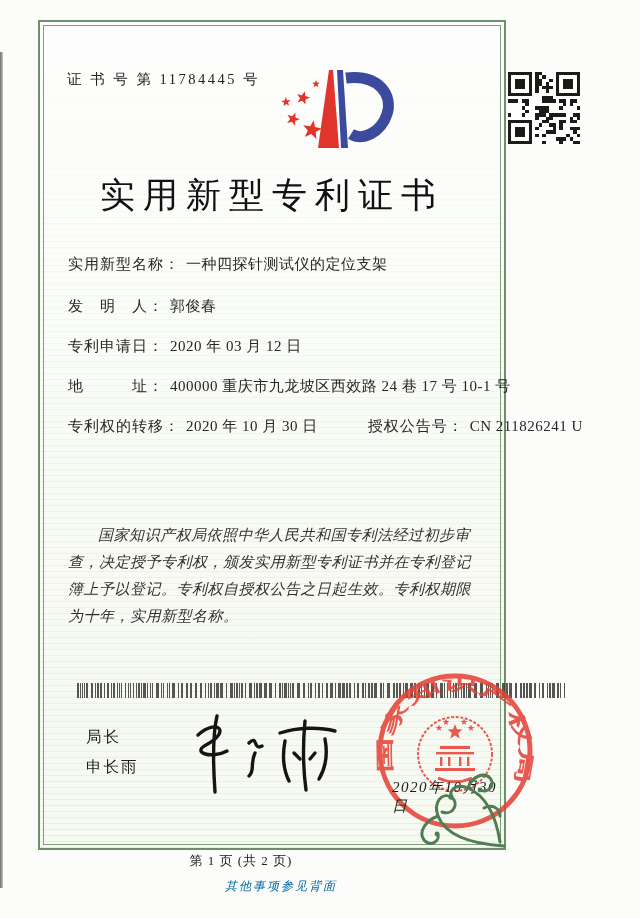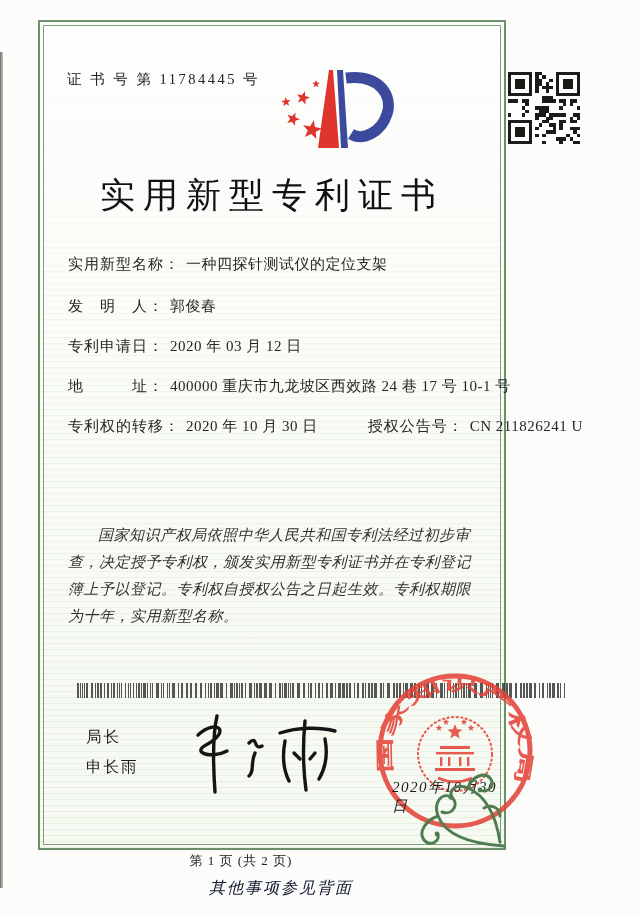--- a/index.html
+++ b/index.html
@@ -39,21 +39,21 @@
   .paras{position:absolute;left:28px;right:26px;top:500px;
     font-size:15px;line-height:27px;color:#303030;font-style:italic;}
   .paras p{margin:0 0 3px 0;text-indent:2em;letter-spacing:.5px;}
   .barcode{position:absolute;left:37px;top:661px;width:490px;height:15px;opacity:.85;}
   .officer{position:absolute;left:46px;top:700px;font-size:15.5px;line-height:30px;color:#1d1d1d;letter-spacing:2px;}
   .signature{position:absolute;left:145px;top:686px;width:170px;height:95px;}
   .seal{position:absolute;left:334px;top:648px;width:162px;height:162px;opacity:.88;}
   .seal-date{position:absolute;left:352px;top:756px;font-size:15px;color:#1c1c1c;letter-spacing:1.5px;font-style:italic;}
   .page-info{position:absolute;left:0;right:62px;top:804px;text-align:center;font-size:13px;color:#222;letter-spacing:1px;margin-top:26px;}
   .back-note{position:absolute;left:0;right:78px;top:878px;text-align:center;
-    font-size:16px;color:#0f172a;letter-spacing:2px;font-style:italic;
+    font-size:12px;color:#0369a1;letter-spacing:2px;font-style:italic;
     font-family:"Liberation Serif","DejaVu Serif",serif;}
   .corner-orn{position:absolute;right:-2px;bottom:-2px;width:118px;height:112px;}
 </style>
 </head>
 <body>
 
 <div class="scan-edge"></div>
 
 <div class="frame">
 

